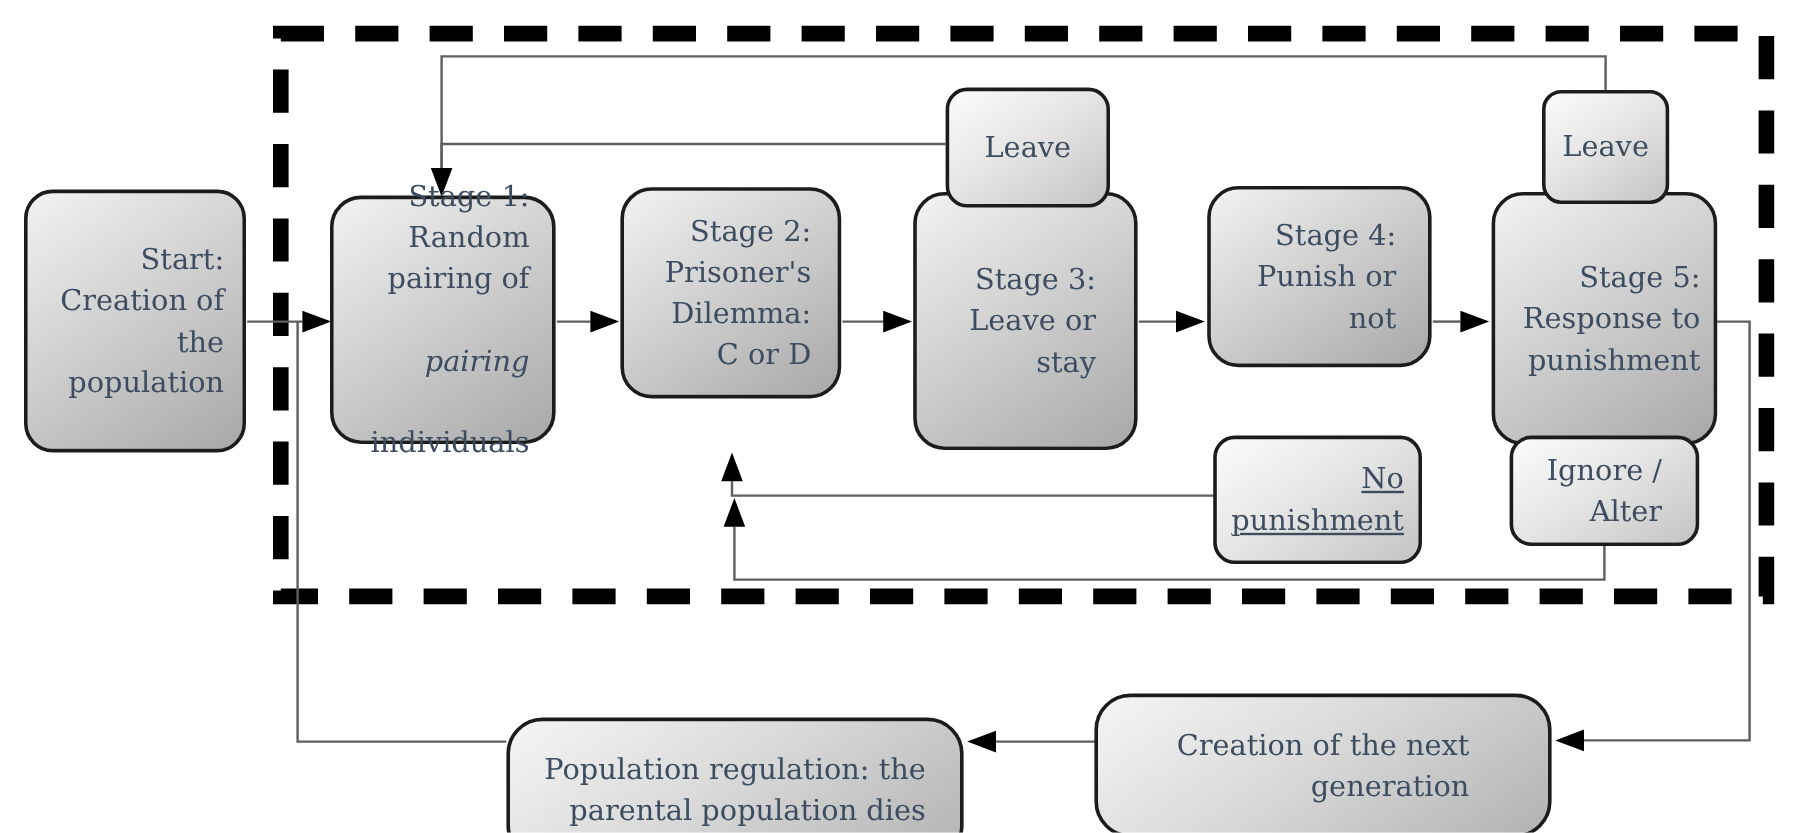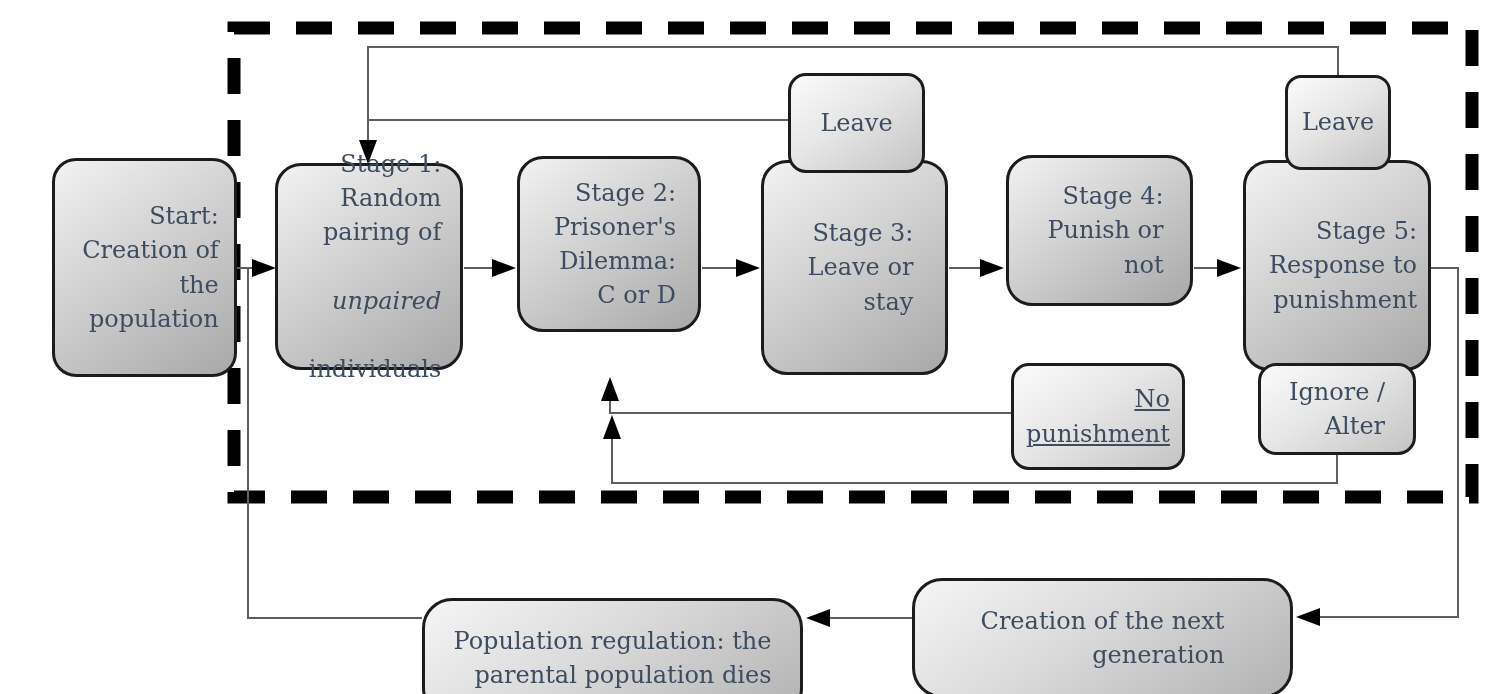--- a/index.html
+++ b/index.html
@@ -66,33 +66,33 @@
       <polygon points="1004,268 980,259 980,277"></polygon>
       <polygon points="1241,268 1217,259 1217,277"></polygon>
       <polygon points="1296,617 1320,608 1320,626"></polygon>
       <polygon points="806,618 830,609 830,627"></polygon>
       <polygon points="368,164 359,140 377,140"></polygon>
       <polygon points="610,377 601,401 619,401"></polygon>
       <polygon points="612,415 603,439 621,439"></polygon>
     </g>
   </svg>
 
-  <div class="node big" style="left:20px;top:158px;width:185px;height:219px;border-radius:24px;margin-left:32px;">
+  <div class="node big" style="left:20px;top:158px;width:185px;height:219px;border-radius:24px;">
     <div class="label">Start:
 Creation of
 the
 population</div>
   </div>
 
   <div class="node big" style="left:275px;top:163px;width:188px;height:207px;border-radius:26px;">
     <div class="label">
       <span>Stage 1:
 Random
 pairing of</span>
-      <span class="it">unpaired</span>
+      <span class="it">pairing</span>
       <span>individuals</span>
     </div>
   </div>
 
   <div class="node big" style="left:517px;top:156px;width:184px;height:176px;border-radius:26px;">
     <div class="label">Stage 2:
 Prisoner's
 Dilemma:
 C or D</div>
   </div>

